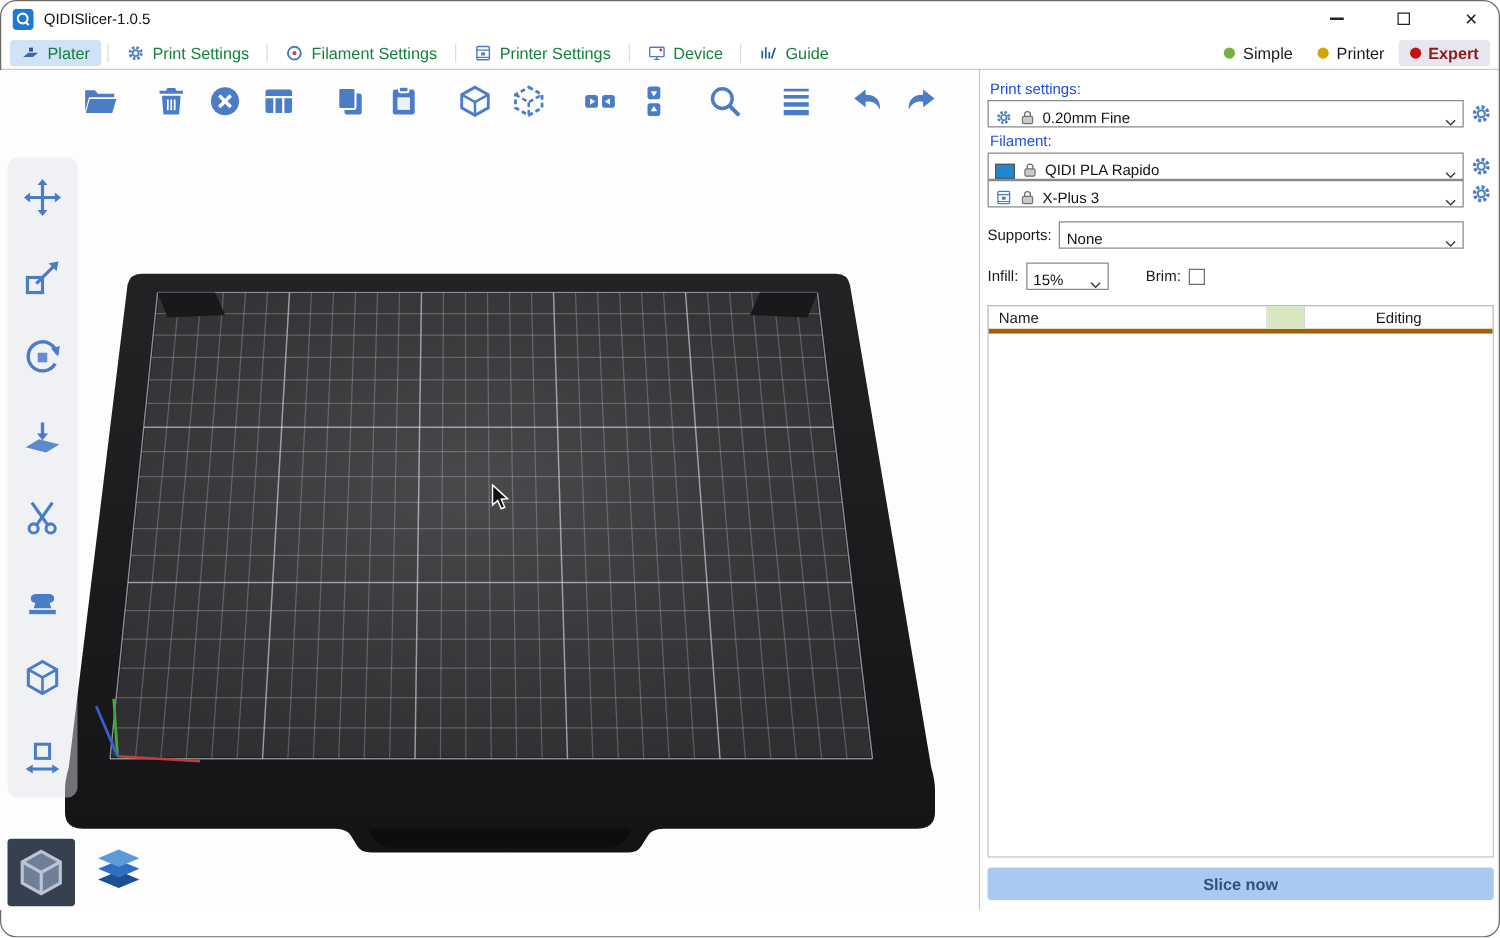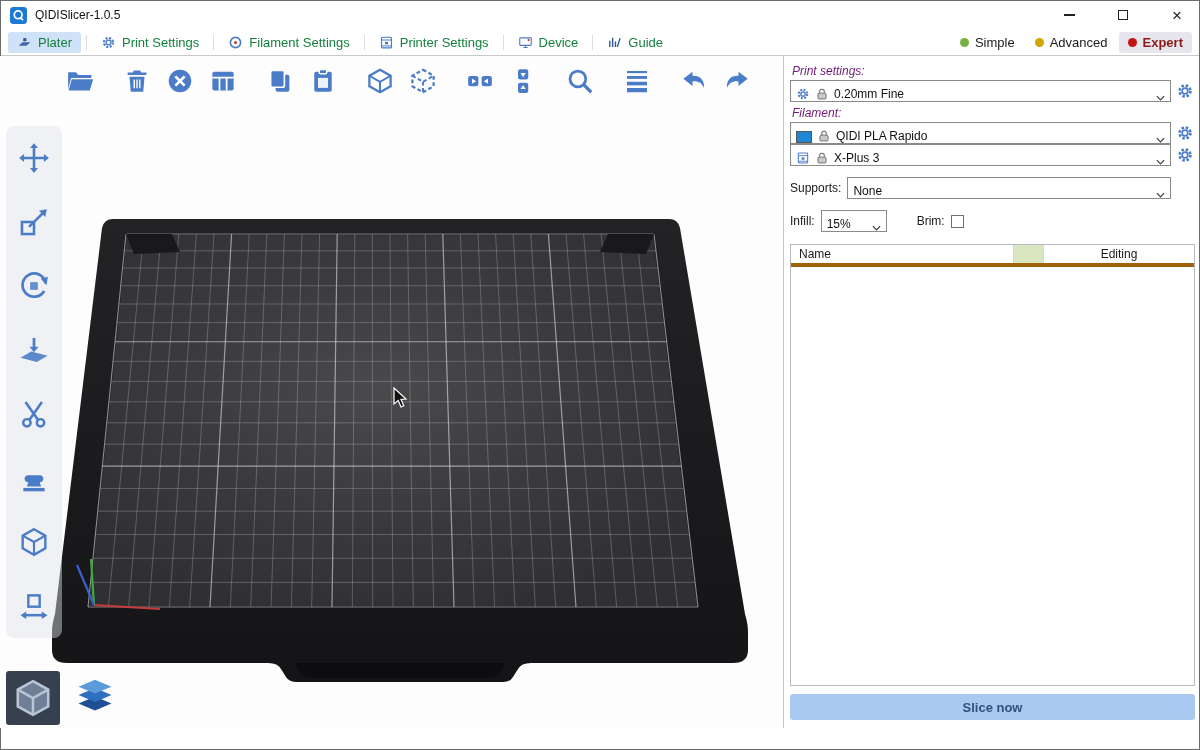--- a/index.html
+++ b/index.html
@@ -1,19 +1,19 @@
 <!DOCTYPE html>
 <html><head>
 <meta charset="utf-8">
 <style>
   * { margin:0; padding:0; box-sizing:border-box; }
   html,body { width:1200px; height:750px; overflow:hidden; background:#fff;
               font-family:"Liberation Sans", sans-serif; color:#1a1a1a; }
   .window { width:1200px; height:750px; display:flex; flex-direction:column;
-            outline:1px solid #6b6b6b; outline-offset:-1px; background:#fff; }
+            outline:1px solid #6b6b6b; outline-offset:-1px; background:#fff;border-radius:13px; }
 
   
   .titlebar { height:30px; display:flex; align-items:center; gap:8px; padding-left:10px; background:#fff; }
   .app-icon { width:17px; height:17px; display:block; }
   .app-icon svg { width:100%; height:100%; display:block; }
   .title { font-size:12px; color:#111; }
   .tspacer { flex:1; }
   .wbtn { width:46px; height:30px; border:none; background:transparent; display:flex;
           align-items:center; justify-content:center; color:#222; font-family:inherit; }
   .glyph-min { width:11px; height:2px; background:#222; display:block; }
@@ -58,21 +58,21 @@
   .view-toggles { position:absolute; left:6px; bottom:3px; display:flex; gap:8px; align-items:flex-end; }
   .vbtn { width:54px; height:54px; border:none; background:transparent; padding:5px; }
   .vbtn svg { width:100%; height:100%; display:block; }
   .vbtn.active { background:#36404e; border-radius:3px; }
 
   .cursor { position:absolute; left:393px; top:331px; pointer-events:none; }
 
   
   .sidebar { width:417px; height:672px; border-left:1px solid #c4c4c4; background:#fff;
              display:flex; flex-direction:column; padding:4px 5px 8px 6px; }
-  .sb-label { font-size:12px; color:#701a75; margin:4px 2px 2px; display:block;font-style:italic; }
+  .sb-label { font-size:12px; color:#1d4ed8; margin:4px 2px 2px; display:block; }
   .combo-row { display:flex; align-items:center; gap:4px; }
   .combo { flex:1; height:22px; border:1px solid #8a8a8a; background:#fff; display:flex;
            align-items:flex-end; gap:5px; padding:0 5px; font-size:12px; color:#111; min-width:0; }
   .combo .ctext { flex:1; white-space:nowrap; overflow:hidden; }
   .chev { flex:none; display:flex; align-items:center; }
   .gear-btn { width:20px; height:20px; border:none; background:transparent; color:#4b7cc8;
               padding:1px; flex:none; }
   .gear-btn svg { width:100%; height:100%; display:block; }
   .cicon { width:14px; height:14px; display:block; flex:none; }
   .cicon svg { width:100%; height:100%; display:block; }
@@ -185,21 +185,21 @@
     </div>
 
     <span class="spacer"></span>
 
     <div class="mode">
       <span class="dot" style="background: rgb(118, 176, 67);"></span>
       <span>Simple</span>
     </div>
     <div class="mode">
       <span class="dot" style="background: rgb(209, 165, 0);"></span>
-      <span>Advanced</span>
+      <span>Printer</span>
     </div>
     <div class="mode active">
       <span class="dot" style="background: rgb(194, 19, 19);"></span>
       <span>Expert</span>
     </div>
   </div>
 
   <div class="content">
 
     <div class="viewport">

